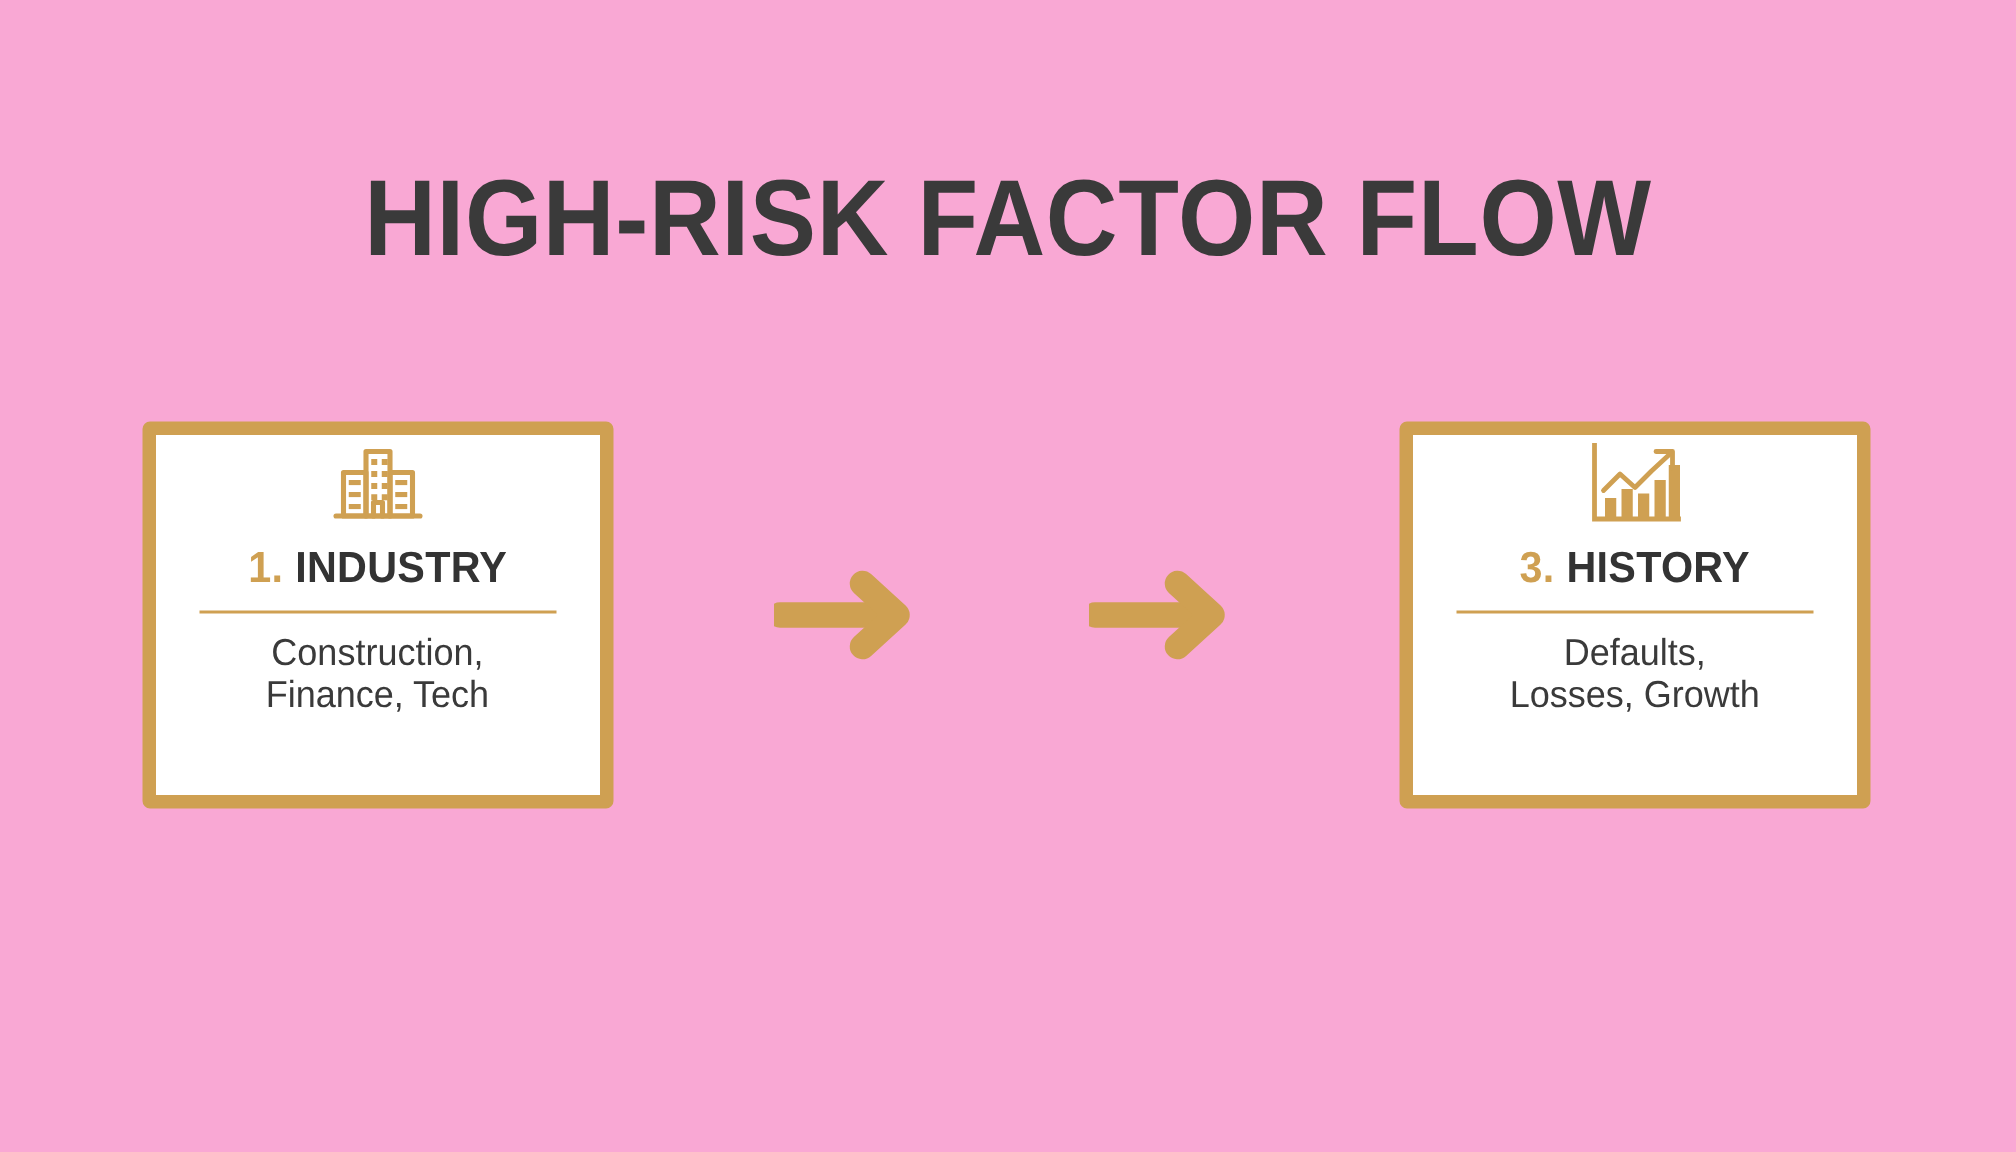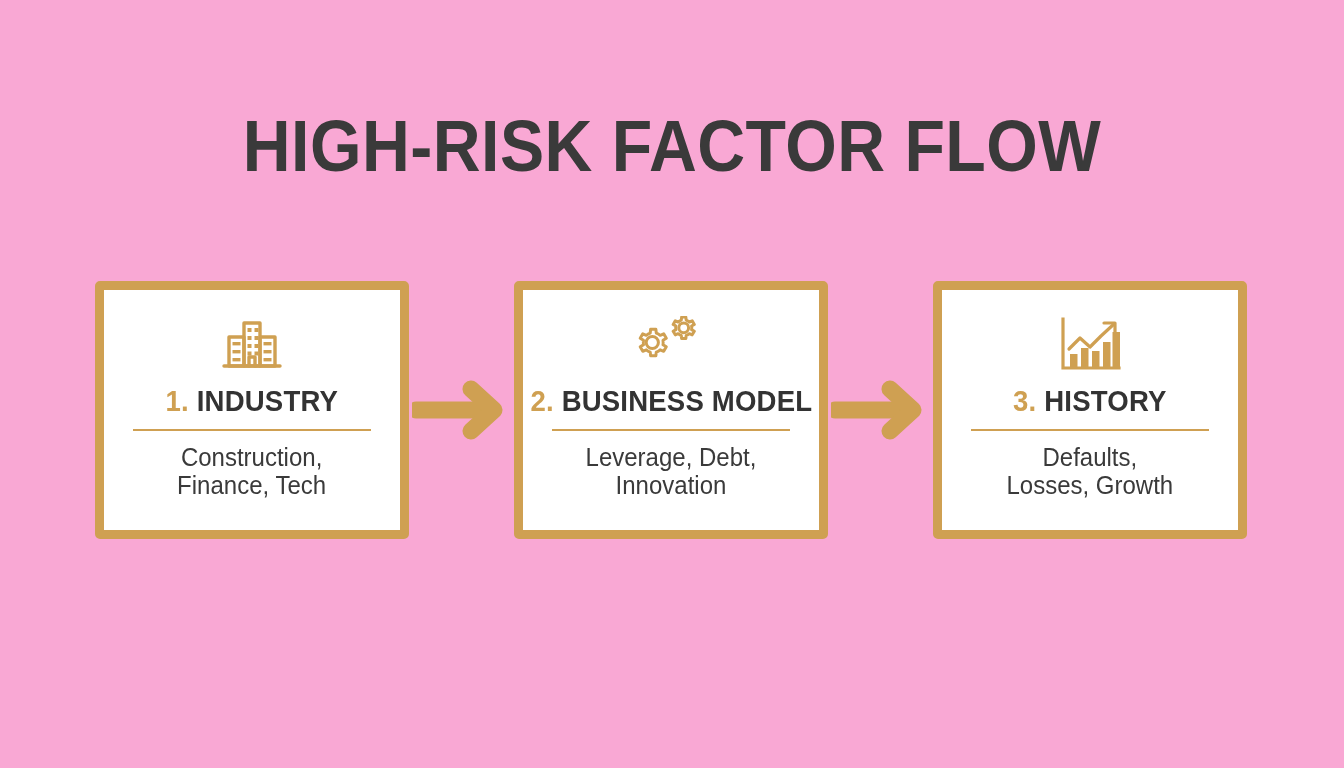--- a/index.html
+++ b/index.html
@@ -56,21 +56,20 @@
     box-sizing: border-box;
     width: 314px;
     height: 258px;
     border: 9px solid #cfa052;
     border-radius: 5px;
     background: #ffffff;
     display: flex;
     flex-direction: column;
     align-items: center;
     justify-content: flex-start;
-    padding-top: 22px;
     flex: 0 0 auto;
   }
 
   .card-icon {
     height: 66px;
     display: flex;
     align-items: center;
     justify-content: center;
     margin-bottom: 6px;
   }
@@ -176,41 +175,20 @@
 
     <div class="arrow">
       <svg width="100" height="66" viewBox="0 0 100 66" aria-hidden="true">
         <g fill="none" stroke="#cfa052" stroke-width="17" stroke-linecap="round" stroke-linejoin="round">
           <path d="M4 33 H72"></path>
           <path d="M59 12 L82 33 L59 54"></path>
         </g>
       </svg>
     </div>
 
-    <div class="card">
-      <div class="card-icon">
-        <svg width="76" height="58" viewBox="0 0 76 58" aria-hidden="true">
-          <g fill="none" stroke="#cfa052" stroke-width="3" stroke-linejoin="round" stroke-linecap="round">
-
-            <path d="M30.0 24.3 l3.3 -2.0 -2.6 -4.5 -3.5 1.5 a13.6 13.6 0 0 0 -3.9 -2.25 l-0.45 -3.8 -5.2 0 -0.45 3.8 a13.6 13.6 0 0 0 -3.9 2.25 l-3.5 -1.5 -2.6 4.5 3.3 2.0 a13.6 13.6 0 0 0 0 4.5 l-3.3 2.0 2.6 4.5 3.5 -1.5 a13.6 13.6 0 0 0 3.9 2.25 l0.45 3.8 5.2 0 0.45 -3.8 a13.6 13.6 0 0 0 3.9 -2.25 l3.5 1.5 2.6 -4.5 -3.3 -2.0 a13.6 13.6 0 0 0 0 -4.5 Z"></path>
-            <circle cx="19.3" cy="26.5" r="6.1"></circle>
-
-            <path d="M58.6 10.0 l2.7 -1.6 -2.1 -3.6 -2.85 1.2 a11.0 11.0 0 0 0 -3.15 -1.82 l-0.36 -3.1 -4.2 0 -0.36 3.1 a11.0 11.0 0 0 0 -3.15 1.82 l-2.85 -1.2 -2.1 3.6 2.7 1.6 a11.0 11.0 0 0 0 0 3.65 l-2.7 1.6 2.1 3.6 2.85 -1.2 a11.0 11.0 0 0 0 3.15 1.82 l0.36 3.1 4.2 0 0.36 -3.1 a11.0 11.0 0 0 0 3.15 -1.82 l2.85 1.2 2.1 -3.6 -2.7 -1.6 a11.0 11.0 0 0 0 0 -3.65 Z"></path>
-            <circle cx="50.7" cy="11.8" r="4.9"></circle>
-          </g>
-        </svg>
-      </div>
-      <div class="card-heading">
-        <span class="num">2.</span>
-        <span class="name">BUSINESS MODEL</span>
-      </div>
-      <div class="card-divider"></div>
-      <div class="card-desc">Leverage, Debt,
-Innovation</div>
-    </div>
 
     <div class="arrow">
       <svg width="100" height="66" viewBox="0 0 100 66" aria-hidden="true">
         <g fill="none" stroke="#cfa052" stroke-width="17" stroke-linecap="round" stroke-linejoin="round">
           <path d="M4 33 H72"></path>
           <path d="M59 12 L82 33 L59 54"></path>
         </g>
       </svg>
     </div>
 

